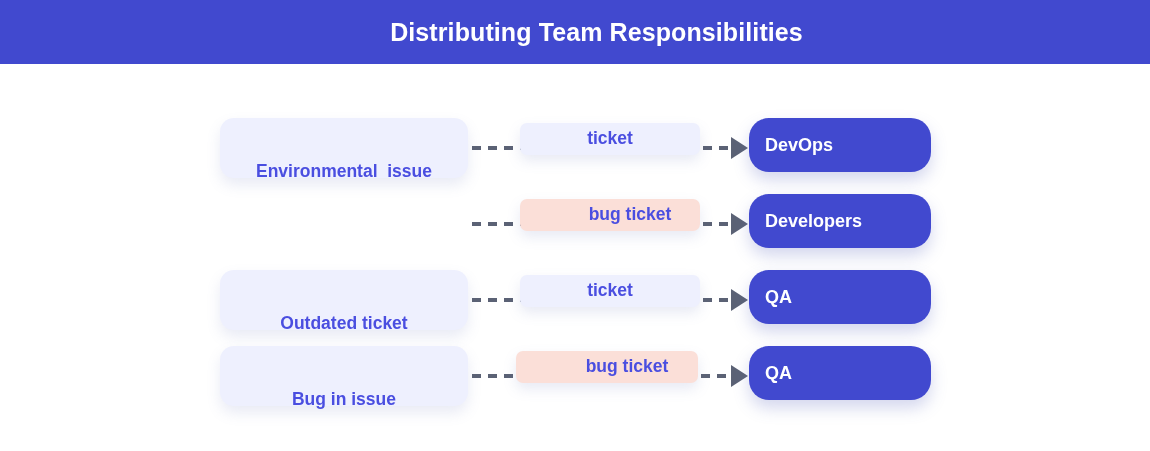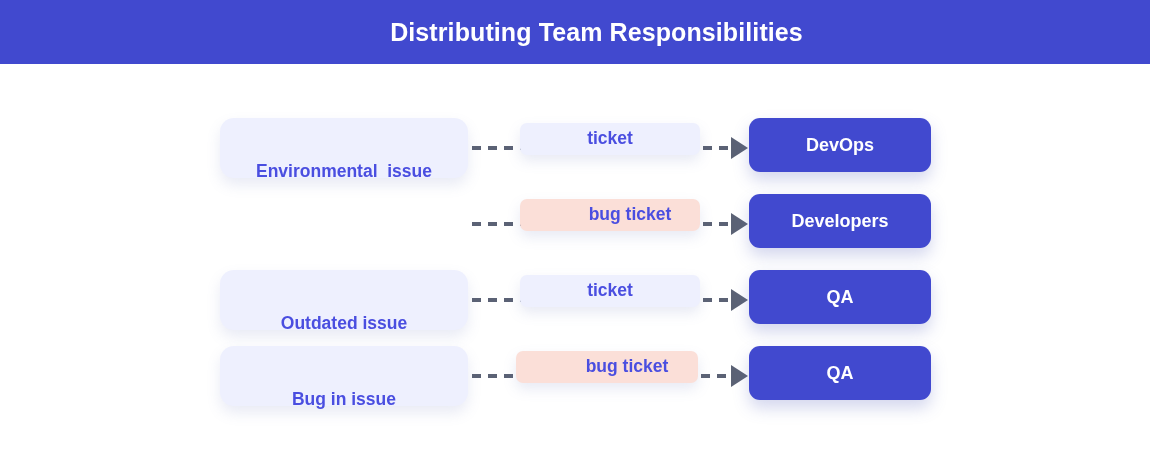--- a/index.html
+++ b/index.html
@@ -145,28 +145,28 @@
     border-left: 17px solid #5b6275;
   }
 
   
   .target-box {
     position: absolute;
     left: 749px;
     top: 14px;
     width: 182px;
     height: 54px;
-    border-radius: 11px;
+    border-radius: 20px;
     background: #4149CF;
     box-shadow: 0 8px 16px rgba(90,100,190,0.26);
     display: flex;
     align-items: center;
-    justify-content: center;
+    justify-content: flex-start;
     box-sizing: border-box;
-    padding: 0 8px;
+    padding: 0 16px;
   }
   .target-label {
     color: #ffffff;
     font-size: 18px;
     font-weight: bold;
     white-space: pre;
     line-height: 1;
   }
 </style>
 </head>
@@ -202,21 +202,21 @@
       </div>
       <div class="dash-right" style="left:703px; width:44px;"></div>
       <div class="arrow-head" style="left:731px;"></div>
       <div class="target-box">
         <span class="target-label">Developers</span>
       </div>
     </div>
 
     <div class="row row-2">
       <div class="source-box">
-        <span class="source-label">Outdated issue</span>
+        <span class="source-label">Outdated ticket</span>
       </div>
       <div class="dash-left"></div>
       <div class="ticket-pill lav" style="left:520px; width:180px;">
         <span class="ticket-label">ticket</span>
       </div>
       <div class="dash-right" style="left:703px; width:44px;"></div>
       <div class="arrow-head" style="left:731px;"></div>
       <div class="target-box">
         <span class="target-label">QA</span>
       </div>

